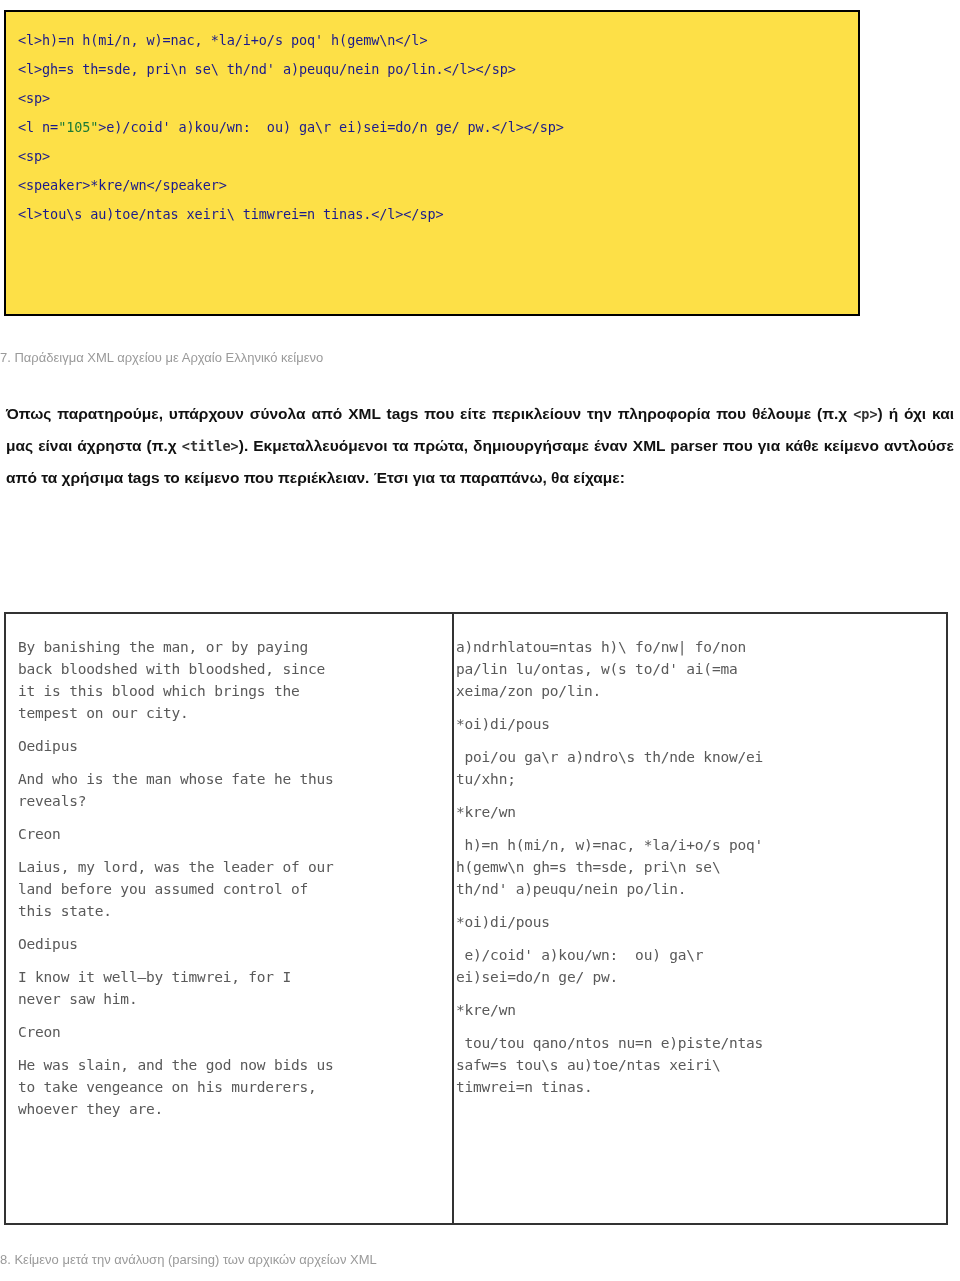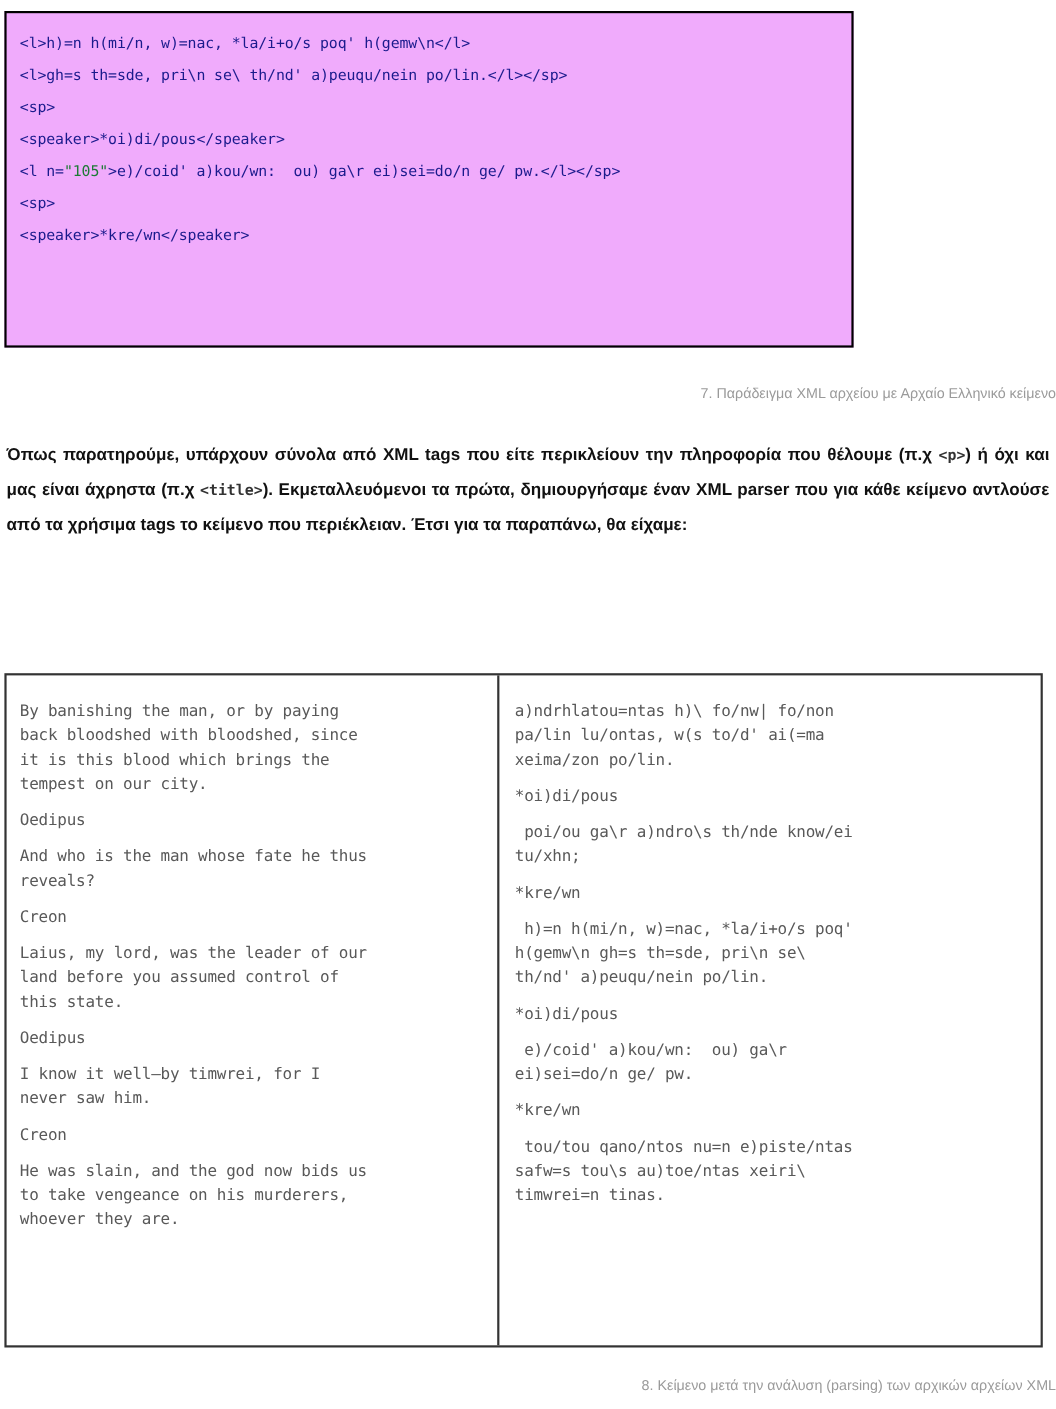--- a/index.html
+++ b/index.html
@@ -13,45 +13,45 @@
     position: relative;
     font-family: "Liberation Sans", sans-serif;
     overflow: hidden;
   }
 
   
   .code-box {
     position: absolute;
     left: 4px;
     top: 10px;
-    width: 772px;
+    width: 856px;
     height: 306px;
     border: 2px solid #000000;
     box-sizing: border-box;
-    background: #f0abfc;
+    background: #fde047;
     overflow: hidden;
   }
   .code-inner {
     padding: 14px 10px 6px 12px;
   }
   .code-line {
     font-family: "DejaVu Sans Mono", "Liberation Mono", monospace;
     font-size: 13.5px;
     line-height: 29px;
     white-space: pre;
     color: #1a1a8c;
     letter-spacing: -0.1px;
   }
   .attr-val { color: #1d7a35; }
 
   
   .caption {
     position: absolute;
     width: 100%;
-    text-align: right;
+    text-align: left;
     font-family: "Liberation Sans", sans-serif;
     font-size: 13px;
     color: #9a9a9a;
   }
   .caption-7 { top: 350px; }
   .caption-8 { top: 1252px; }
 
   
   .greek-para {
     position: absolute;
@@ -87,45 +87,45 @@
     box-sizing: border-box;
     padding: 22px 0 10px 12px;
     overflow: hidden;
   }
   .col-left {
     width: 448px;
     border-right: 2px solid #333333;
   }
   .col-right {
     width: 448px;
-    padding-left: 14px;
+    padding-left: 2px;
   }
   .ptext {
     font-family: "DejaVu Sans Mono", "Liberation Mono", monospace;
     font-size: 14.5px;
     line-height: 22px;
     color: #595959;
     white-space: pre;
     margin: 0 0 11px 0;
     letter-spacing: -0.2px;
   }
   .ptext.speaker { margin-bottom: 11px; }
 </style>
 </head>
 <body>
 
 <div class="code-box">
   <div class="code-inner">
     <div class="code-line">&lt;l&gt;h)=n h(mi/n, w)=nac, *la/i+o/s poq' h(gemw\n&lt;/l&gt;</div>
     <div class="code-line">&lt;l&gt;gh=s th=sde, pri\n se\ th/nd' a)peuqu/nein po/lin.&lt;/l&gt;&lt;/sp&gt;</div>
     <div class="code-line">&lt;sp&gt;</div>
-    <div class="code-line">&lt;speaker&gt;*oi)di/pous&lt;/speaker&gt;</div>
     <div class="code-line"><span>&lt;l n=</span><span class="attr-val">"105"</span><span>&gt;e)/coid' a)kou/wn:  ou) ga\r ei)sei=do/n ge/ pw.&lt;/l&gt;&lt;/sp&gt;</span></div>
     <div class="code-line">&lt;sp&gt;</div>
     <div class="code-line">&lt;speaker&gt;*kre/wn&lt;/speaker&gt;</div>
+    <div class="code-line">&lt;l&gt;tou\s au)toe/ntas xeiri\ timwrei=n tinas.&lt;/l&gt;&lt;/sp&gt;</div>
   </div>
 </div>
 
 <div class="caption caption-7">7. Παράδειγμα XML αρχείου με Αρχαίο Ελληνικό κείμενο</div>
 
 <div class="greek-para"><span>Όπως παρατηρούμε, υπάρχουν σύνολα από XML tags που είτε περικλείουν την πληροφορία που θέλουμε (π.χ </span><span class="mono">&lt;p&gt;</span><span>) ή όχι και μας είναι άχρηστα (π.χ </span><span class="mono">&lt;title&gt;</span><span>). Εκμεταλλευόμενοι τα πρώτα, δημιουργήσαμε έναν XML parser που για κάθε κείμενο αντλούσε από τα χρήσιμα tags το κείμενο που περιέκλειαν. Έτσι για τα παραπάνω, θα είχαμε:</span></div>
 
 <div class="parsed-box">
   <div class="col col-left">
     <div class="ptext">By banishing the man, or by paying

